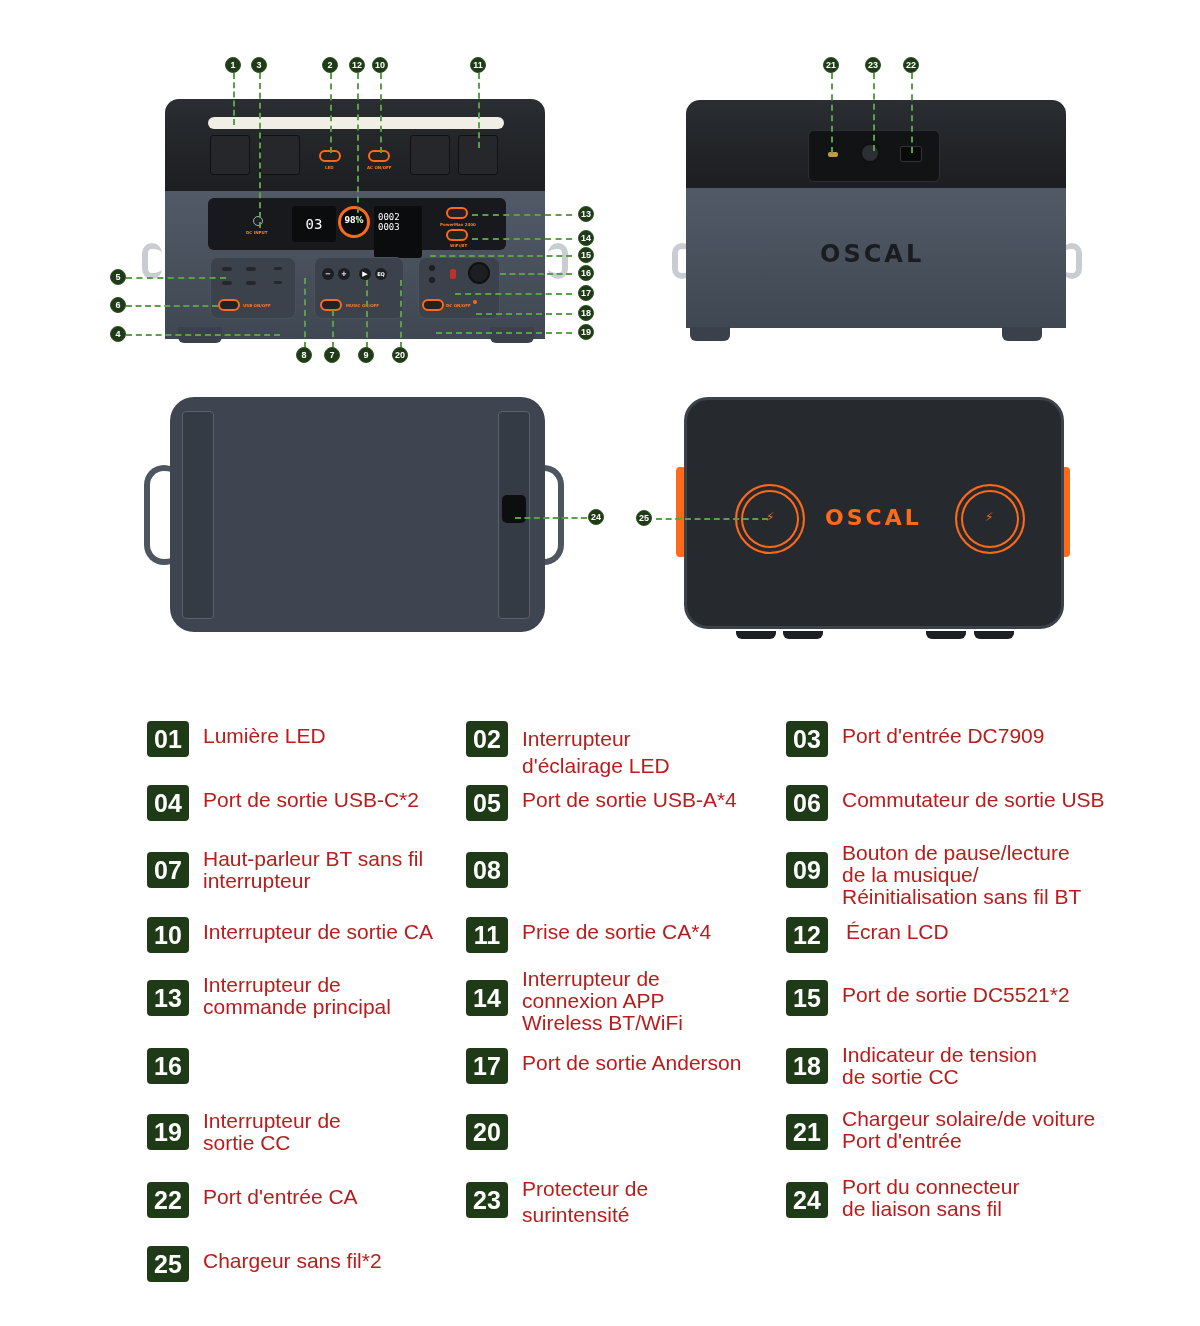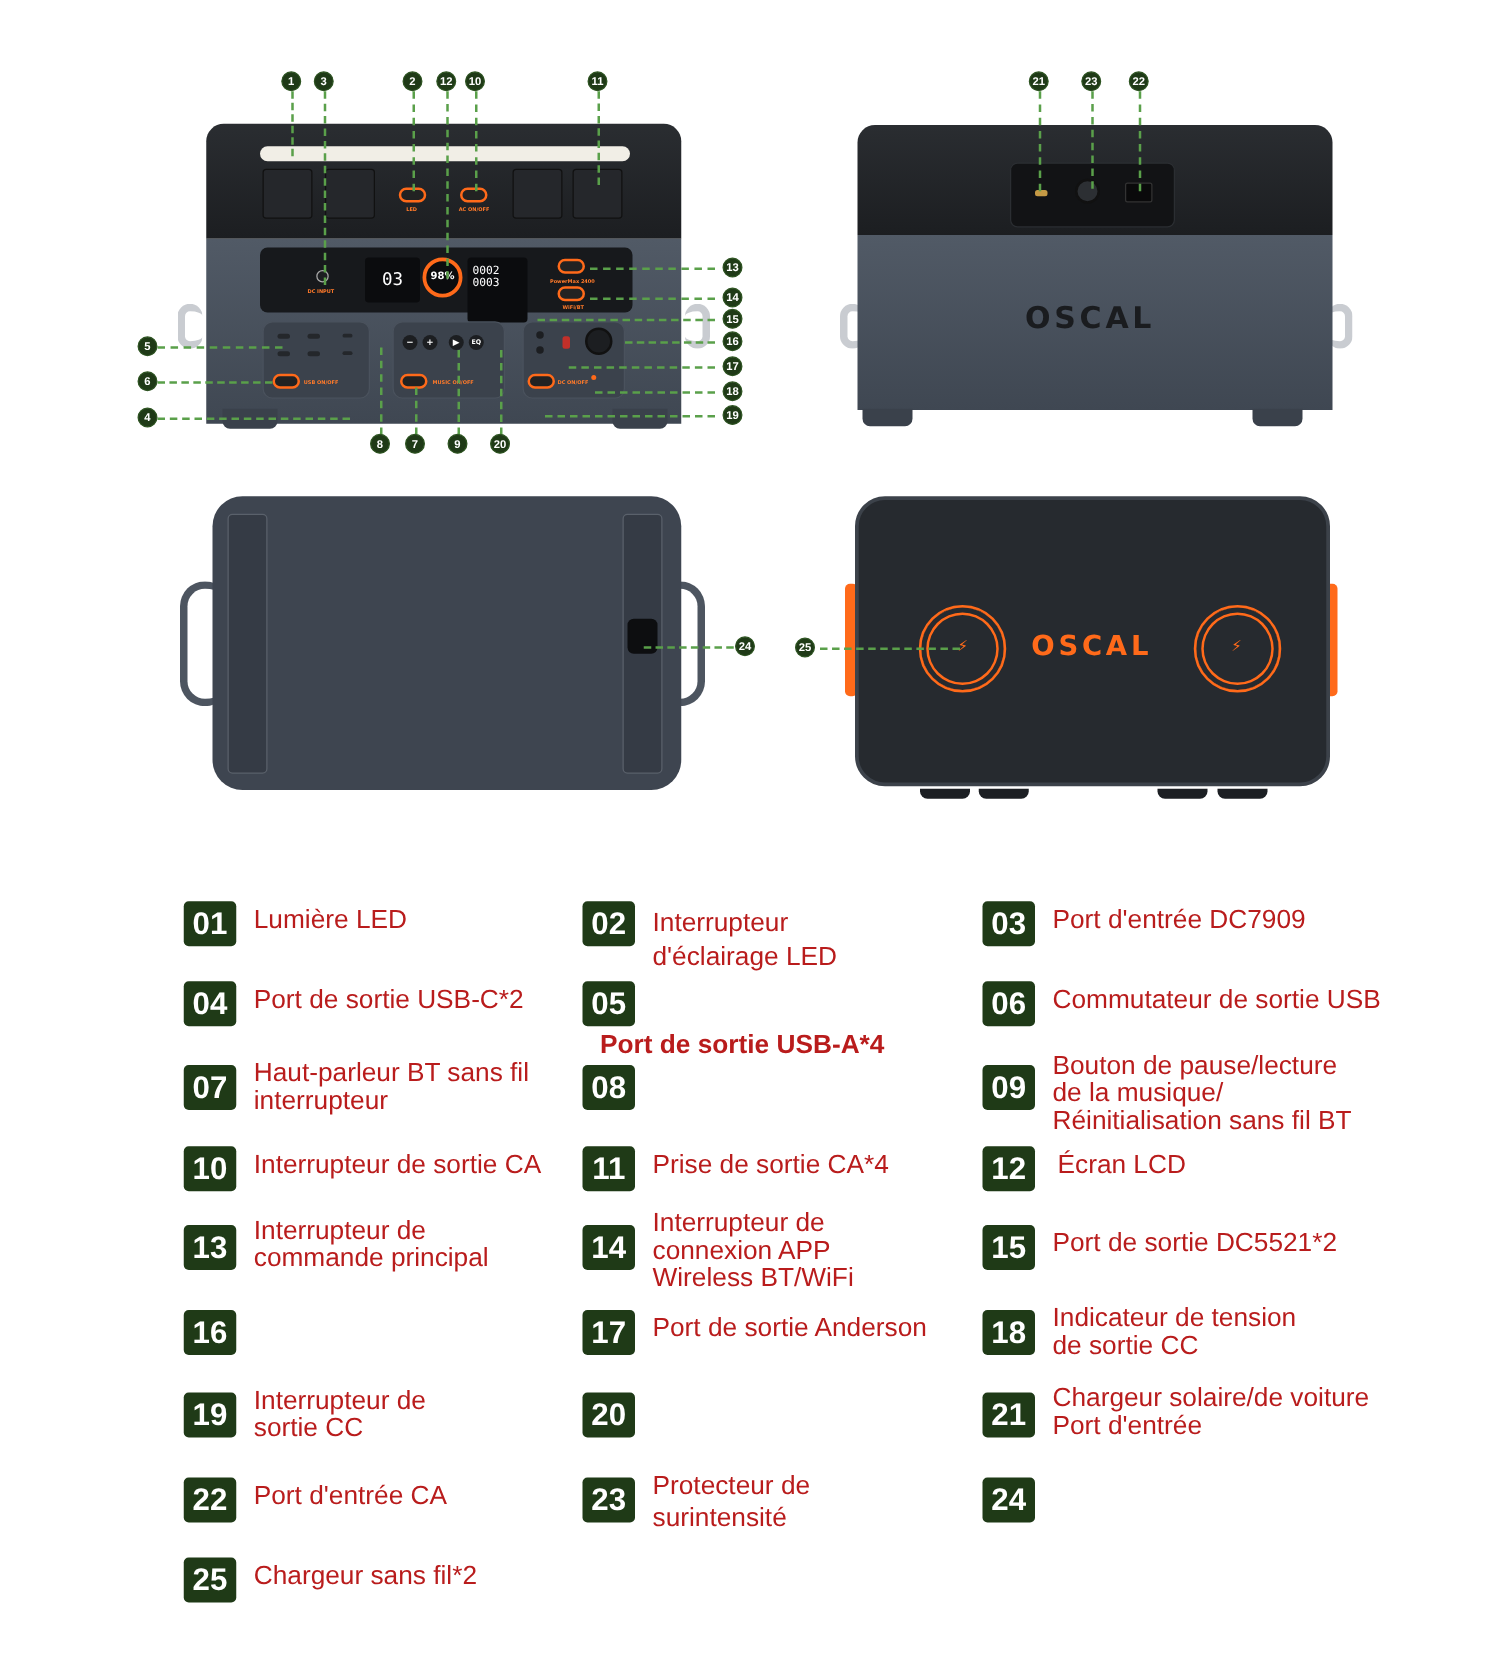--- a/index.html
+++ b/index.html
@@ -208,23 +208,23 @@
     </div>
   <div class="legend-item" style="left:786px;top:721px;">
       <div class="badge">03</div>
       <div class="legend-text" style="margin-top:4px;">Port d'entrée DC7909</div>
     </div>
 
   <div class="legend-item" style="left:147px;top:785px;">
       <div class="badge">04</div>
       <div class="legend-text" style="margin-top:4px;">Port de sortie USB-C*2</div>
     </div>
-  <div class="legend-item" style="left:466px;top:785px;flex-direction:column;">
+  <div class="legend-item" style="left:466px;top:785px;">
       <div class="badge">05</div>
-      <div class="legend-text" style="margin-top:4px;font-weight:bold;">Port de sortie USB-A*4</div>
+      <div class="legend-text" style="margin-top:4px;">Port de sortie USB-A*4</div>
     </div>
   <div class="legend-item" style="left:786px;top:785px;">
       <div class="badge">06</div>
       <div class="legend-text" style="margin-top:4px;">Commutateur de sortie USB</div>
     </div>
 
   <div class="legend-item" style="left:147px;top:852px;">
       <div class="badge">07</div>
       <div class="legend-text" style="margin-top:-4px;">Haut-parleur BT sans fil
 interrupteur</div>
@@ -299,19 +299,21 @@
       <div class="badge">22</div>
       <div class="legend-text" style="margin-top:4px;">Port d'entrée CA</div>
     </div>
   <div class="legend-item" style="left:466px;top:1182px;">
       <div class="badge">23</div>
       <div class="legend-text" style="margin-top:-6px;line-height:26px;">Protecteur de
 surintensité</div>
     </div>
   <div class="legend-item" style="left:786px;top:1182px;">
       <div class="badge">24</div>
+      <div class="legend-text" style="margin-top:-6px;">Port du connecteur
+de liaison sans fil</div>
     </div>
 
   <div class="legend-item" style="left:147px;top:1246px;">
       <div class="badge">25</div>
       <div class="legend-text" style="margin-top:4px;">Chargeur sans fil*2</div>
     </div>
 </div>
 
 </body></html>

